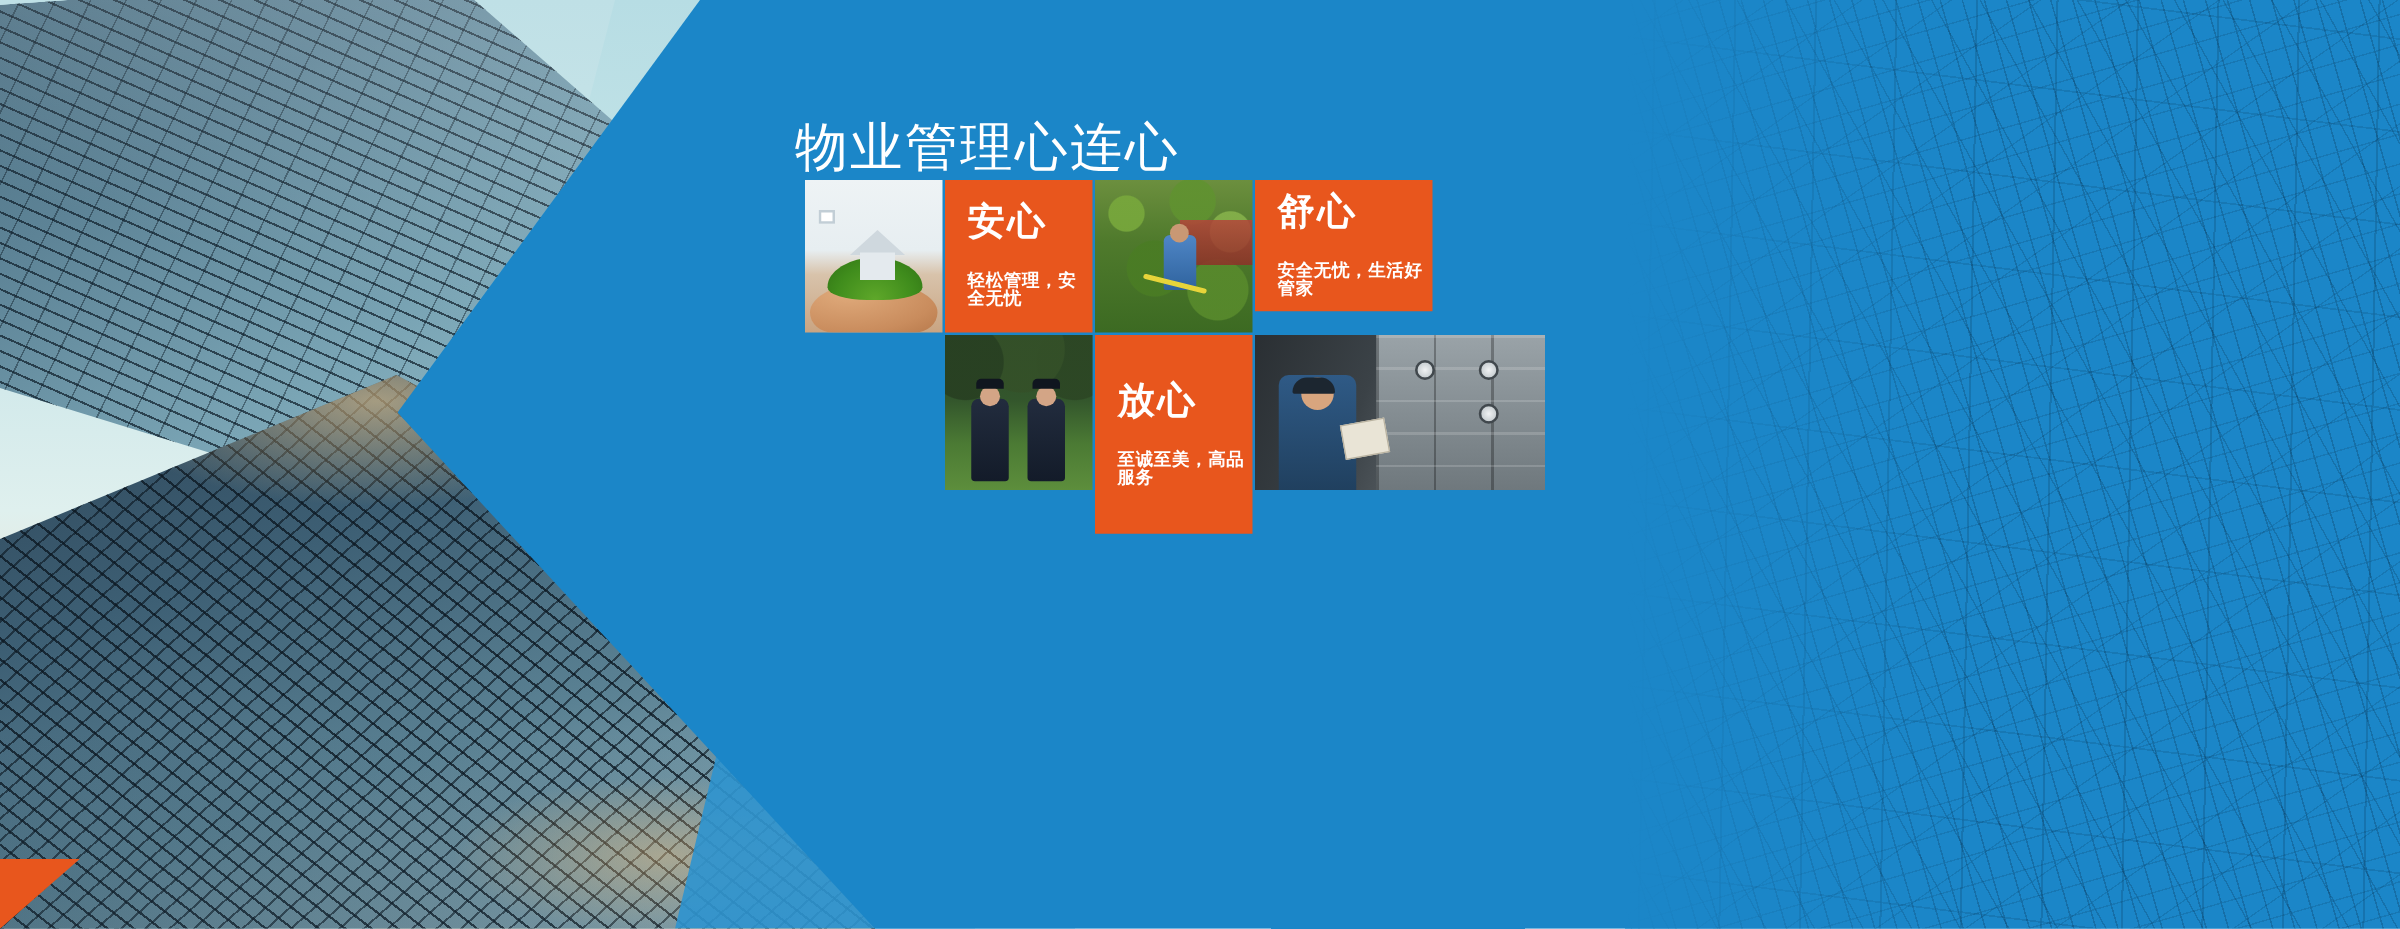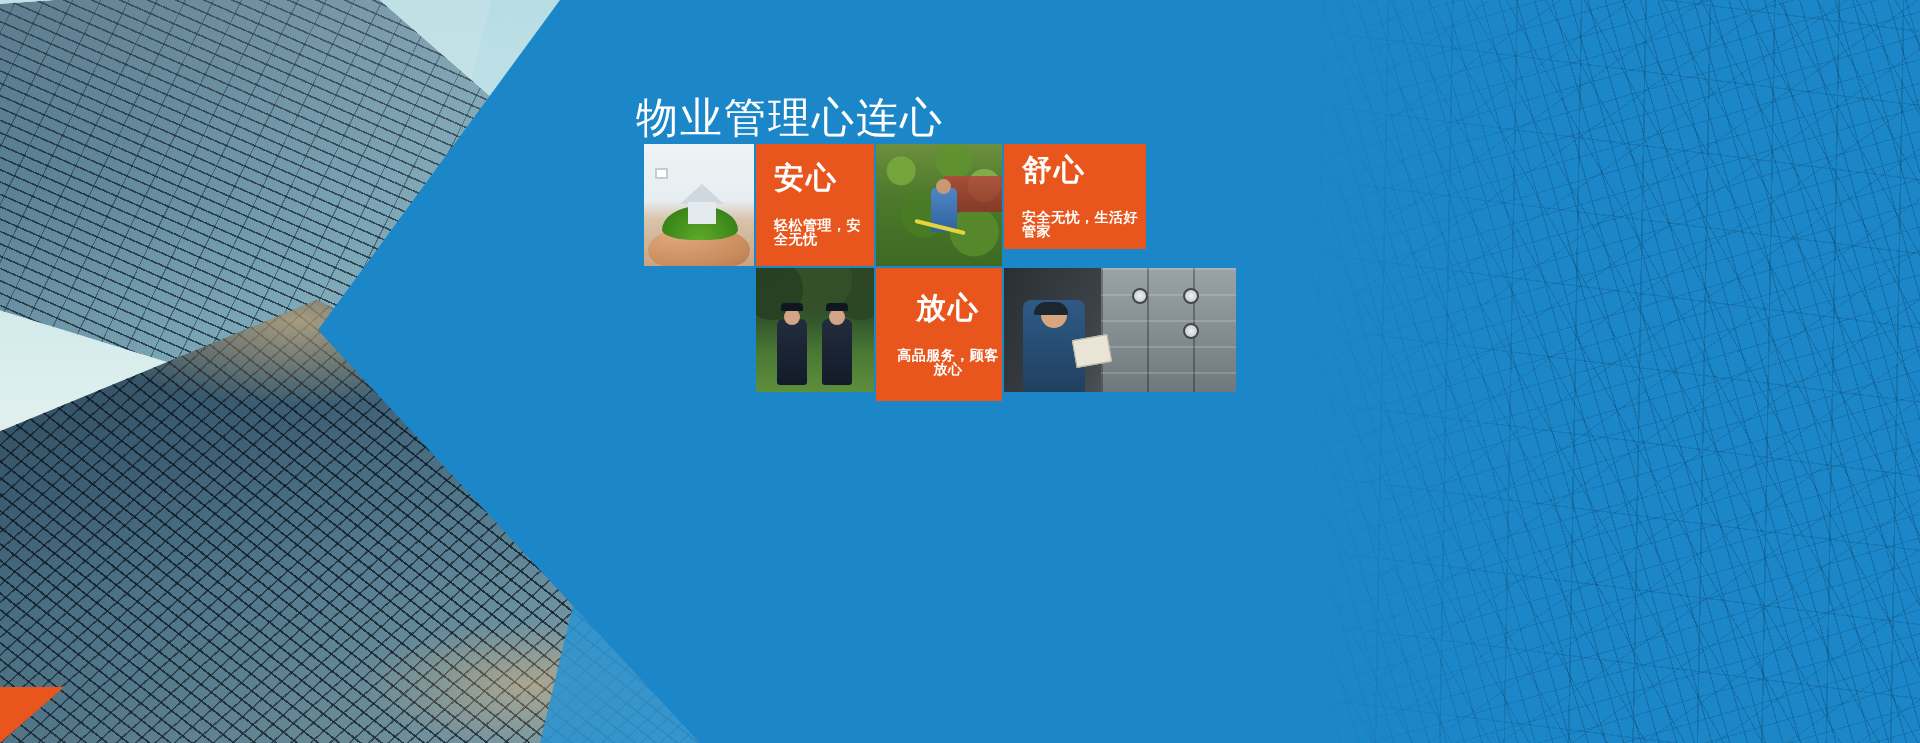--- a/index.html
+++ b/index.html
@@ -369,23 +369,23 @@
       <div class="cell cell-photo t-guard" style="left:112px;top:124px;width:118px;height:124px;">
         <div class="trees"></div>
         <div class="g1-body"></div>
         <div class="g1-head"></div>
         <div class="g1-cap"></div>
         <div class="g2-body"></div>
         <div class="g2-head"></div>
         <div class="g2-cap"></div>
       </div>
 
-      <div class="cell cell-orange" style="left:232px;top:124px;width:126px;height:133px;text-align:center;">
+      <div class="cell cell-orange" style="left:232px;top:124px;width:126px;height:159px;">
         <div class="card-title">放心</div>
-        <div class="card-desc">高品服务，顾客放心</div>
+        <div class="card-desc">至诚至美，高品服务</div>
       </div>
 
       <div class="cell cell-photo t-elec" style="left:360px;top:124px;width:232px;height:124px;">
         <div class="panel"></div>
         <div class="dial d1"></div>
         <div class="dial d2"></div>
         <div class="dial d3"></div>
         <div class="worker"></div>
         <div class="w-head"></div>
         <div class="w-helmet"></div>

